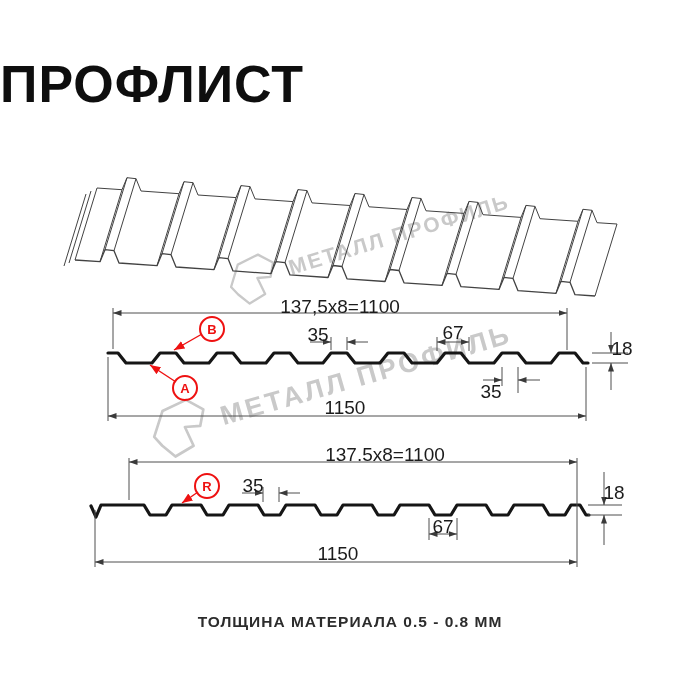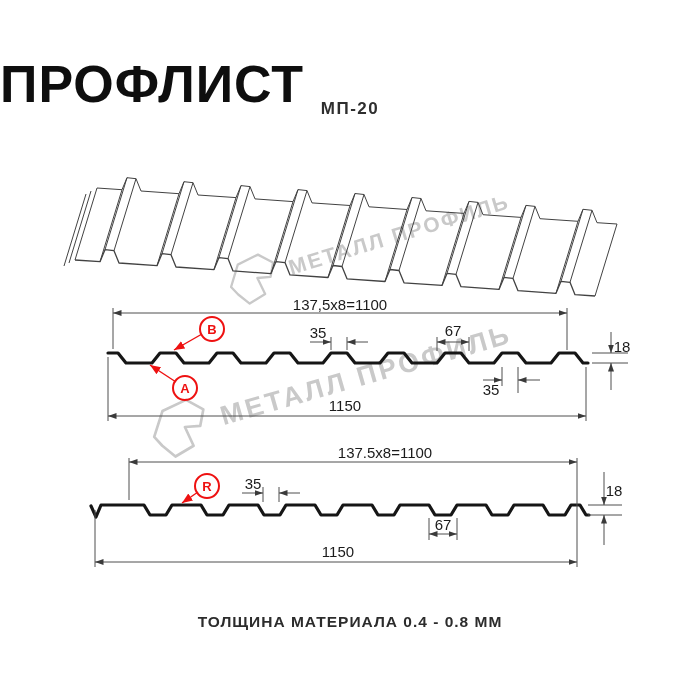--- a/index.html
+++ b/index.html
@@ -5,21 +5,21 @@
   html,body{margin:0;padding:0;}
   #page{position:relative;width:700px;height:700px;background:#ffffff;overflow:hidden;
         font-family:"Liberation Sans", sans-serif;}
   .abs{position:absolute;}
   #title{top:54px;left:0;right:0;text-align:left;font-size:52px;font-weight:bold;
          letter-spacing:1px;color:#0e0e0e;}
   #subtitle{top:99px;left:0;right:0;text-align:center;font-size:17px;font-weight:600;
             letter-spacing:1.5px;color:#2e2e2e;}
   #footer{top:613px;left:0;right:0;text-align:center;font-size:15.5px;font-weight:600;
           letter-spacing:1px;color:#2c2c2c;}
-  .dl{position:absolute;transform:translateX(-50%);font-size:15px;color:#1b1b1b;
+  .dl{position:absolute;transform:translateX(-50%);font-size:19px;color:#1b1b1b;
       white-space:nowrap;}
   .cl{position:absolute;width:22px;height:22px;border:2px solid #ee1111;border-radius:50%;
       display:flex;align-items:center;justify-content:center;font-size:13px;font-weight:bold;
       color:#ee1111;}
   .wm{position:absolute;display:flex;align-items:center;gap:10px;color:#c9c9c9;
       font-weight:bold;white-space:nowrap;}
   #wm1{left:228px;top:259px;height:56px;font-size:21px;letter-spacing:2px;
        transform:rotate(-17deg);transform-origin:0 50%;}
   #wm2{left:150px;top:402px;height:70px;font-size:27px;letter-spacing:3px;
        transform:rotate(-16deg);transform-origin:0 50%;}
@@ -42,21 +42,20 @@
     <span>МЕТАЛЛ ПРОФИЛЬ</span>
   </div>
   <div class="wm" id="wm2">
     <svg width="64" height="58" viewBox="0 0 58 54">
       <path d="M3,28 L17,7 L41,3 L54,16 L47,30 L33,27 L36,46 L17,51 L8,38 Z" fill="none" stroke="#c9c9c9" stroke-width="2.5" stroke-linejoin="round"></path>
     </svg>
     <span>МЕТАЛЛ ПРОФИЛЬ</span>
   </div>
 
   <div class="abs" id="title">ПРОФЛИСТ</div>
-  <div class="abs" id="subtitle">МП-20</div>
 
   <svg class="abs" style="left:60px;top:168px;" width="625" height="150" viewBox="0 0 625 150">
     <path id="sheetFront" class="sheet" style="stroke-width:1.3" d="M15.0,92.0 L40.0,93.7 L45.0,81.7 L54.0,82.7 L59.0,95.0 L97.0,97.7 L102.0,85.7 L111.0,86.7 L116.0,99.0 L154.0,101.6 L159.0,89.6 L168.0,90.6 L173.0,102.9 L211.0,105.6 L216.0,93.6 L225.0,94.6 L230.0,106.9 L268.0,109.5 L273.0,97.5 L282.0,98.5 L287.0,110.8 L325.0,113.5 L330.0,101.5 L339.0,102.5 L344.0,114.8 L382.0,117.4 L387.0,105.4 L396.0,106.4 L401.0,118.7 L439.0,121.4 L444.0,109.4 L453.0,110.4 L458.0,122.7 L496.0,125.3 L501.0,113.3 L510.0,114.3 L515.0,126.7 L535.0,128.0"></path>
     <path id="sheetBack" class="sheet" d="M37.0,20.0 L62.0,21.7 L67.0,9.7 L76.0,10.7 L81.0,23.0 L119.0,25.7 L124.0,13.7 L133.0,14.7 L138.0,27.0 L176.0,29.6 L181.0,17.6 L190.0,18.6 L195.0,30.9 L233.0,33.6 L238.0,21.6 L247.0,22.6 L252.0,34.9 L290.0,37.5 L295.0,25.5 L304.0,26.5 L309.0,38.8 L347.0,41.5 L352.0,29.5 L361.0,30.5 L366.0,42.8 L404.0,45.4 L409.0,33.4 L418.0,34.4 L423.0,46.7 L461.0,49.4 L466.0,37.4 L475.0,38.4 L480.0,50.7 L518.0,53.3 L523.0,41.3 L532.0,42.3 L537.0,54.7 L557.0,56.0"></path>
     <path id="sheetRibs" class="sheet" d="M40.0,93.7 L62.0,21.7 M45.0,81.7 L67.0,9.7 M54.0,82.7 L76.0,10.7 M97.0,97.7 L119.0,25.7 M102.0,85.7 L124.0,13.7 M111.0,86.7 L133.0,14.7 M154.0,101.6 L176.0,29.6 M159.0,89.6 L181.0,17.6 M168.0,90.6 L190.0,18.6 M211.0,105.6 L233.0,33.6 M216.0,93.6 L238.0,21.6 M225.0,94.6 L247.0,22.6 M268.0,109.5 L290.0,37.5 M273.0,97.5 L295.0,25.5 M282.0,98.5 L304.0,26.5 M325.0,113.5 L347.0,41.5 M330.0,101.5 L352.0,29.5 M339.0,102.5 L361.0,30.5 M382.0,117.4 L404.0,45.4 M387.0,105.4 L409.0,33.4 M396.0,106.4 L418.0,34.4 M439.0,121.4 L461.0,49.4 M444.0,109.4 L466.0,37.4 M453.0,110.4 L475.0,38.4 M496.0,125.3 L518.0,53.3 M501.0,113.3 L523.0,41.3 M510.0,114.3 L532.0,42.3 M15,92 L37,20 M9,95 L31,23 M4,98 L26,26 M535,128.0 L557,56.0"></path>
   </svg>
 
   <svg class="abs" style="left:0;top:0;" width="700" height="700" viewBox="0 0 700 700">
     <defs>
       <marker id="ma" orient="auto-start-reverse" markerWidth="10" markerHeight="8" refX="8.5" refY="4">
@@ -142,15 +141,15 @@
   <div class="cl" style="left:199px;top:316px;">
       <span>B</span>
     </div>
   <div class="cl" style="left:172px;top:375px;">
       <span>A</span>
     </div>
   <div class="cl" style="left:194px;top:473px;">
       <span>R</span>
     </div>
 
-  <div class="abs" id="footer">ТОЛЩИНА МАТЕРИАЛА 0.4 - 0.8 ММ</div>
+  <div class="abs" id="footer">ТОЛЩИНА МАТЕРИАЛА 0.5 - 0.8 ММ</div>
 
 </div>
 
 </body></html>

